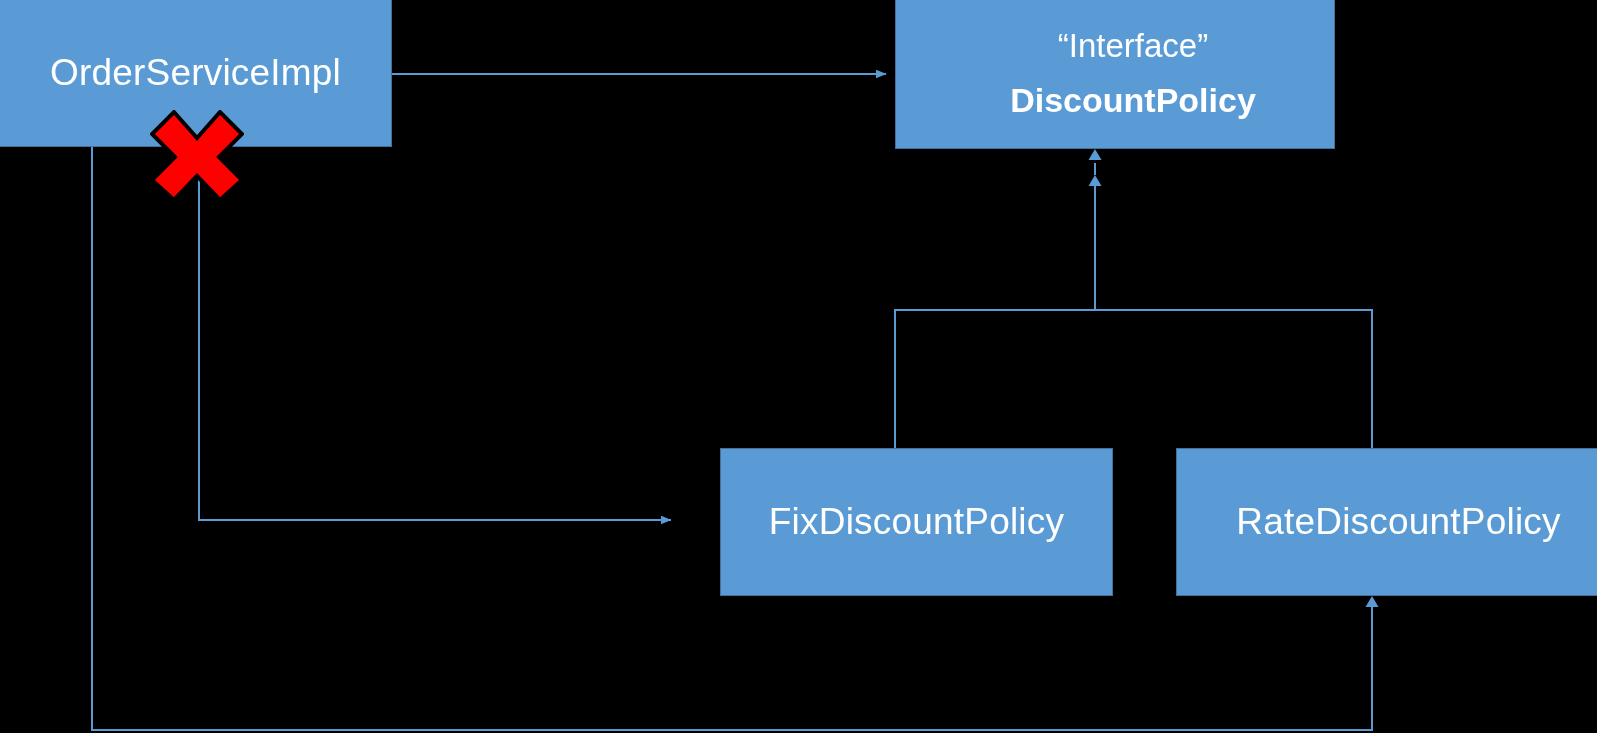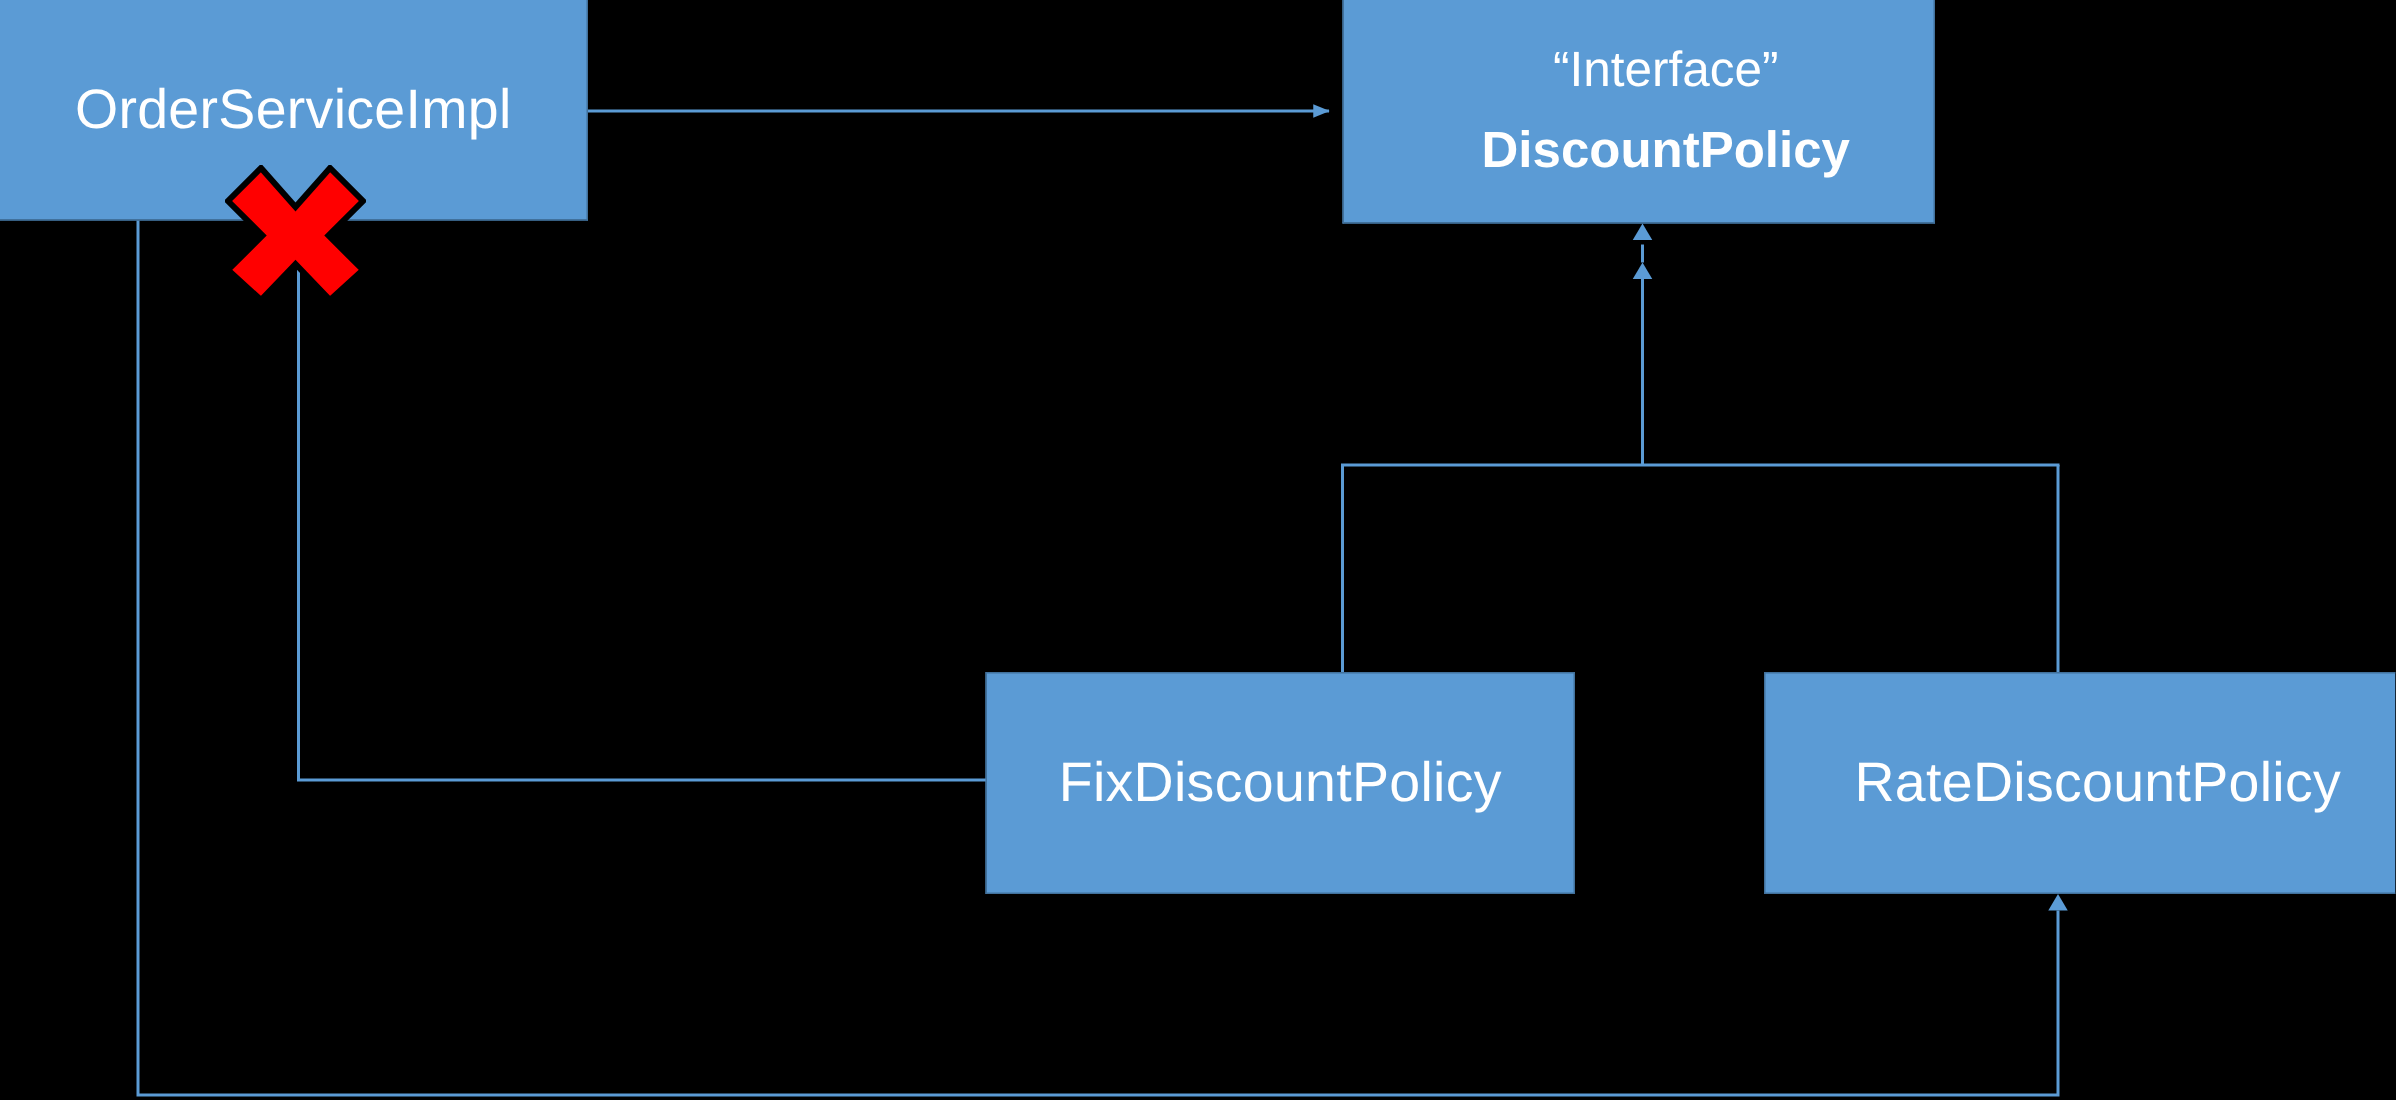--- a/index.html
+++ b/index.html
@@ -57,26 +57,26 @@
     white-space: nowrap;
     margin-top: 16px;
   }
 
   
   #node-order-service {
     left: 0px;  top: 0px;  width: 392px;  height: 147px;
     border-left: none; border-top: none;
   }
   #node-discount-policy {
-    left: 895px; top: 0px; width: 395px; height: 149px;
+    left: 895px; top: 0px; width: 440px; height: 149px;
     border-top: none;
     padding-left: 36px;
   }
   #node-fix-discount-policy {
-    left: 657px; top: 448px; width: 393px; height: 148px;
+    left: 720px; top: 448px; width: 393px; height: 148px;
   }
   #node-rate-discount-policy {
     left: 1176px; top: 448px; width: 458px; height: 148px;
     border-right: none;
   }
   #node-rate-discount-policy .node-label {
     transform: translateX(-7px);
   }
 
   

